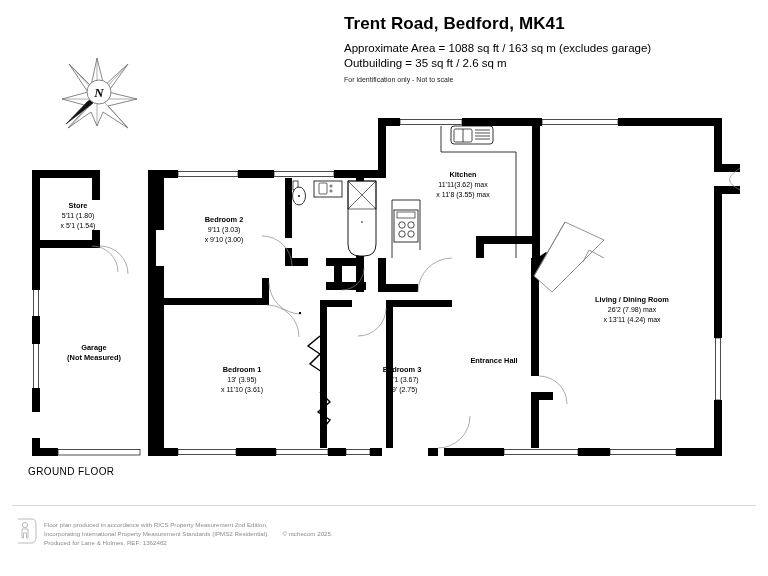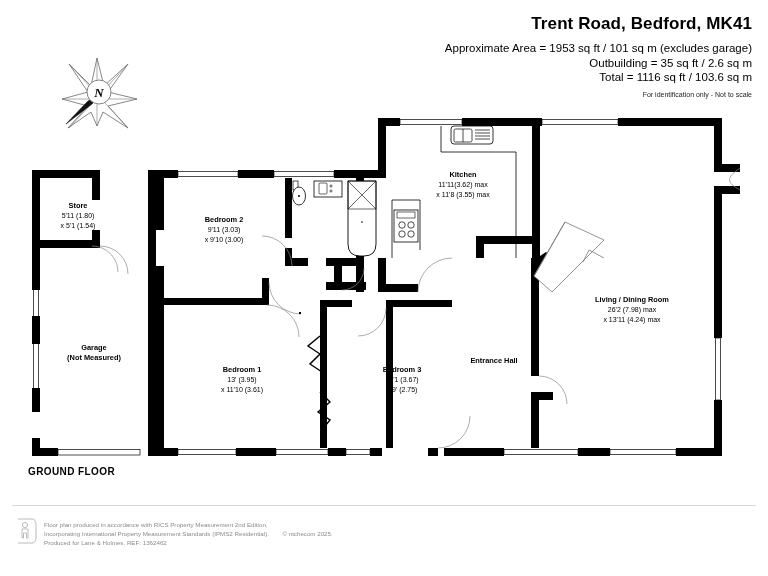--- a/index.html
+++ b/index.html
@@ -18,23 +18,23 @@
   }
   #page {
     position: relative;
     width: 768px;
     height: 576px;
   }
 
   
   .header {
     position: absolute;
-    right: 16px;
+    right: 4px;
     top: 14px;
-    text-align: right;
+    text-align: left;
     width: 420px;
   }
   .header .title {
     font-size: 17px;
     font-weight: bold;
     letter-spacing: 0.1px;
     line-height: 20px;
     margin-bottom: 7px;
   }
   .header .arealine {
@@ -47,21 +47,21 @@
     margin-top: 5px;
     color: #222;
   }
 
   
   .floor-label {
     position: absolute;
     left: 28px;
     top: 466px;
     font-size: 10px;
-    font-weight: bold;
+    font-weight: normal;
     letter-spacing: 0.4px;
   }
 
   
   .footer {
     position: absolute;
     left: 12px;
     top: 505px;
     width: 744px;
   }
@@ -118,23 +118,22 @@
     text-anchor: middle;
   }
 </style>
 </head>
 <body>
 
 <div id="page">
 
   <div class="header">
     <div class="title">Trent Road, Bedford, MK41</div>
-    <div class="arealine">Approximate Area = 1953 sq ft / 101 sq m (excludes garage)</div>
+    <div class="arealine">Approximate Area = 1088 sq ft / 163 sq m (excludes garage)</div>
     <div class="arealine">Outbuilding = 35 sq ft / 2.6 sq m</div>
-    <div class="arealine">Total = 1116 sq ft / 103.6 sq m</div>
     <div class="disclaimer">For identification only - Not to scale</div>
   </div>
 
   <svg id="plan" width="768" height="576" viewBox="0 0 768 576">
 
     <g>
 
       <polygon points="97,58 104,86 128,64 108,92 137,99 108,106 128,128 103,112 97,126 91,112 68,128 88,106 62,99 88,92 69,64 91,86" fill="#ffffff" stroke="#555555" stroke-width="0.7"></polygon>
 
       <g stroke="#777777" stroke-width="0.6" fill="none">

